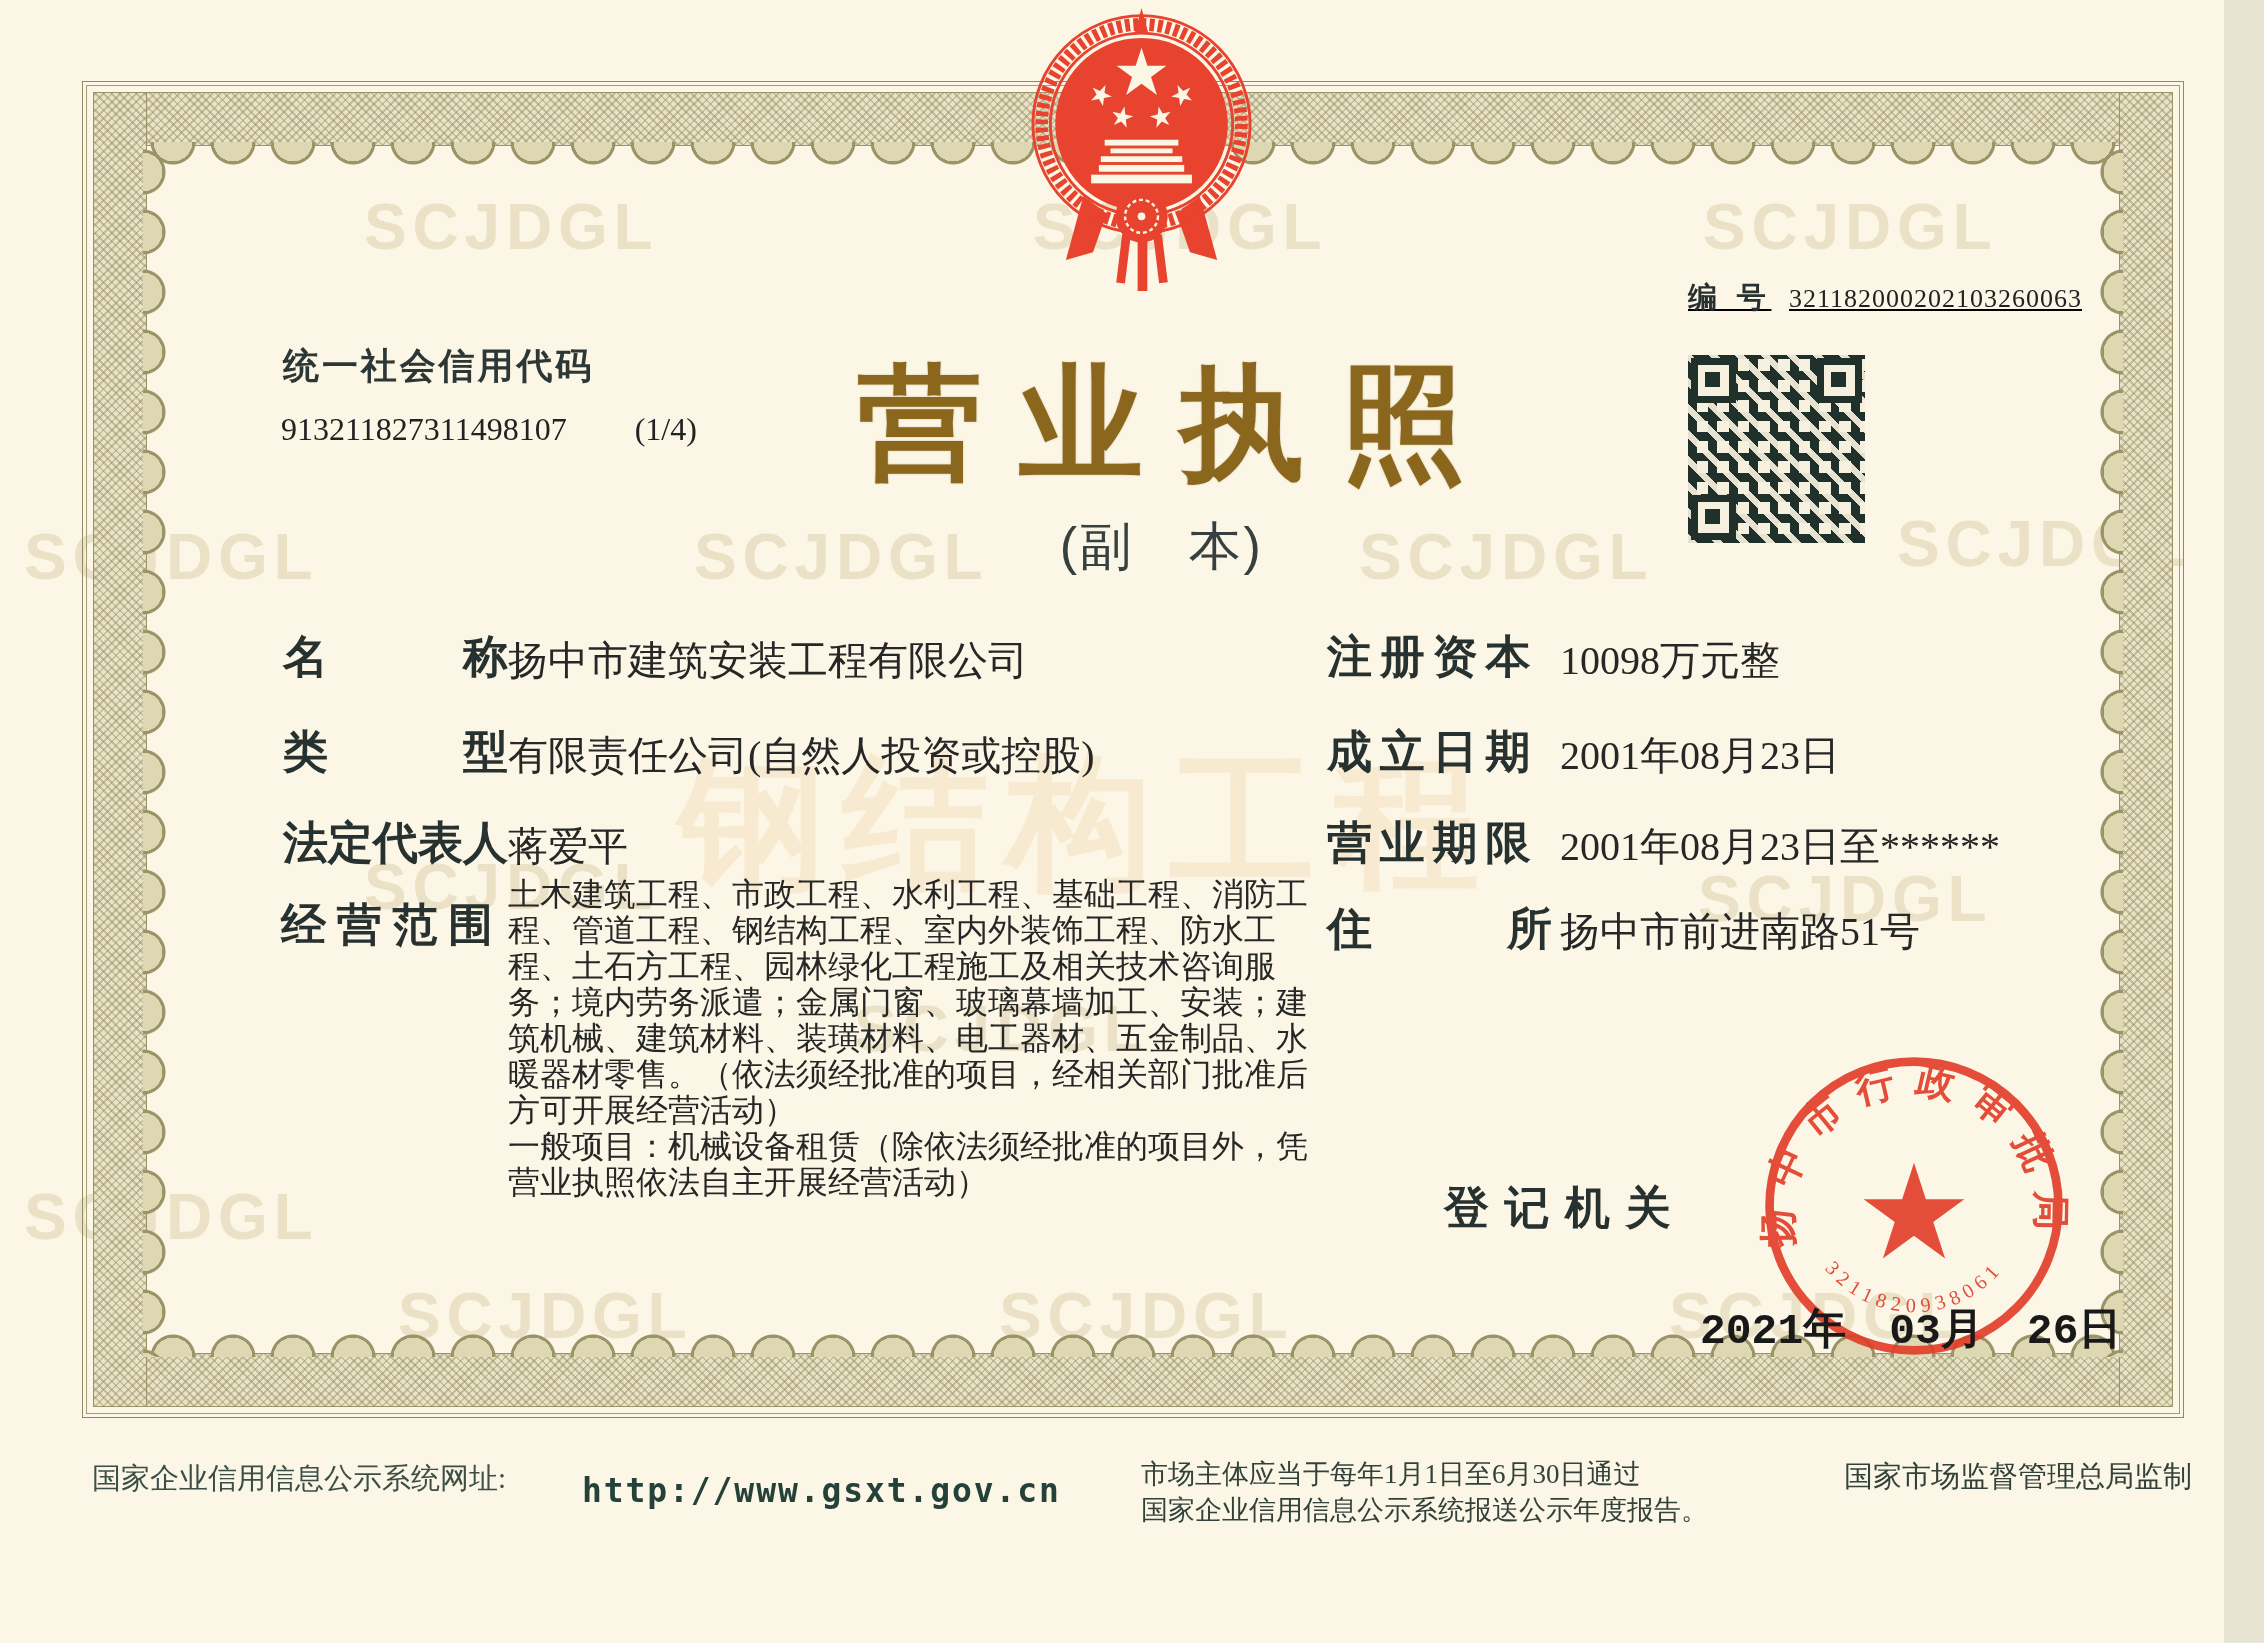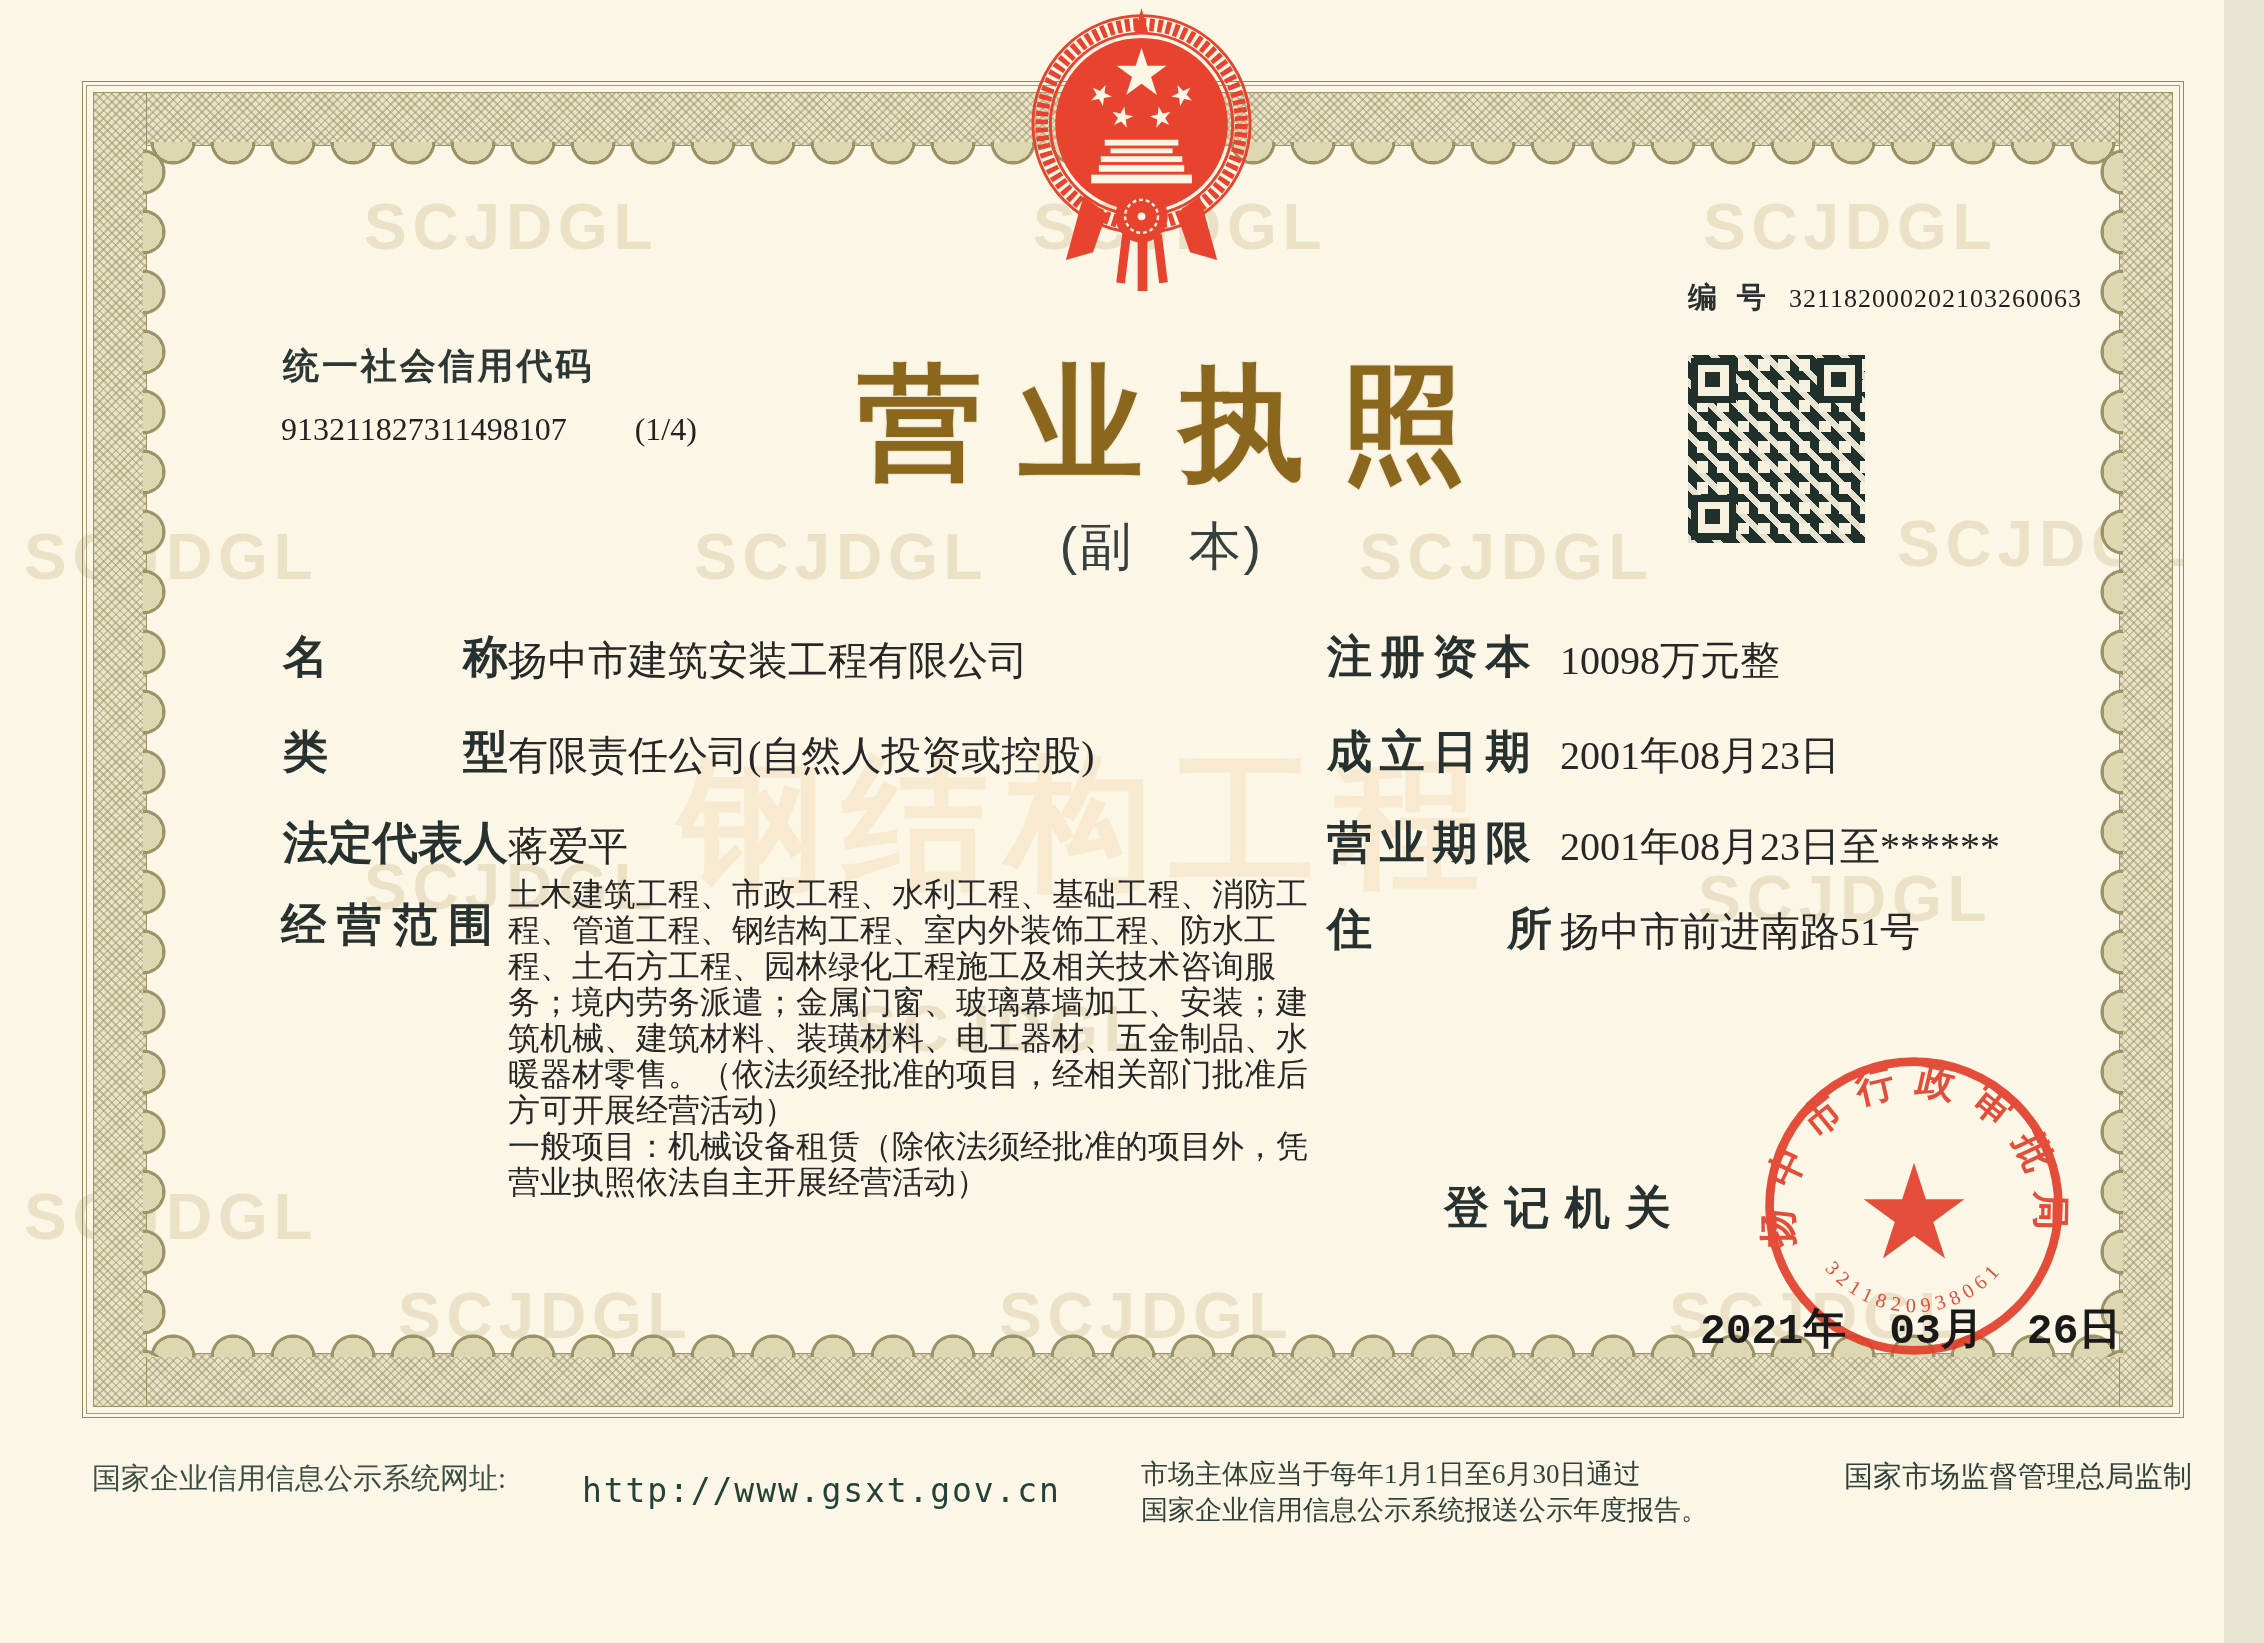--- a/index.html
+++ b/index.html
@@ -41,21 +41,21 @@
   
   .wm{position:absolute; z-index:1; font-weight:700; font-size:64px; letter-spacing:5.8px;
       color:rgba(203,185,137,.34); white-space:pre;}
   .wm-center{position:absolute; z-index:1; left:679px; top:726px; font-size:146px;
       font-weight:700; letter-spacing:17.5px; color:rgba(238,190,130,.20); white-space:pre;}
 
   
   .credit-label{left:283px; top:342px; font-size:36px; font-weight:700; letter-spacing:2.9px; color:#2c3736; z-index:3;}
   .credit-row{left:281px; top:411px; display:flex; gap:68px; z-index:3;
       font-family:"Liberation Serif", serif; font-size:32px; color:#222;}
-  .serial-row{left:1688px; top:278px; display:flex; gap:17.5px; align-items:baseline; z-index:3;}
+  .serial-row{left:1688px; top:278px; display:flex; gap:17.5px; align-items:baseline; z-index:3;text-decoration:underline;}
   .serial-lb{font-size:29px; font-weight:700; letter-spacing:5.8px; color:#28312f; white-space:pre;}
   .serial-no{font-family:"Liberation Serif", serif; font-size:26px; letter-spacing:1px; color:#222;}
   .title{left:647px; top:342px; width:1029px; text-align:center; z-index:3;
       font-size:124px; font-weight:900; color:#8a671d; letter-spacing:.30em; text-indent:.30em;
       text-shadow:0 0 1.9px rgba(110,80,20,.35); white-space:pre;}
   .subtitle{left:647px; top:512px; width:1029px; text-align:center; z-index:3;
       font-size:52px; color:#36403f; letter-spacing:.05em; white-space:pre;}
 
   
   .qr{left:1688px; top:355px; width:177px; height:188px; z-index:3;
@@ -82,21 +82,21 @@
   .registrar{left:1444px; top:1178px; font-size:45px; font-weight:700; letter-spacing:15.5px;
       color:#273230; z-index:3; white-space:pre;}
   .stamp{left:1758px; top:1050px; width:312px; height:312px; z-index:5; opacity:.90;}
   .issue-date{left:1700px; top:1300px; z-index:6; font-family:Liberation Mono, monospace;
       font-size:43px; font-weight:600; color:#191919; white-space:pre;}
 
   
   .ft{position:absolute; z-index:3; font-family:"Liberation Serif", serif; color:#32423a;}
   .ft-site{left:92px; top:1459px; font-size:29px; color:#3c4f47;}
   .ft-url{left:582px; top:1471px; font-size:33px; letter-spacing:1.9px; color:#24423a;
-      font-family:"DejaVu Sans Mono","Liberation Mono", monospace;}
+      font-family:"DejaVu Sans Mono","Liberation Mono", monospace;font-weight:bold;}
   .ft-notice{left:1141px; top:1456px; font-size:27px; line-height:36px; white-space:pre-line;}
   .ft-pub{left:1844px; top:1457px; font-size:29px;}
 
   .emblem{left:1029px; top:3.9px; width:227px; height:287px; z-index:4;}
 </style>
 </head>
 <body>
 
 <div class="page">
 

